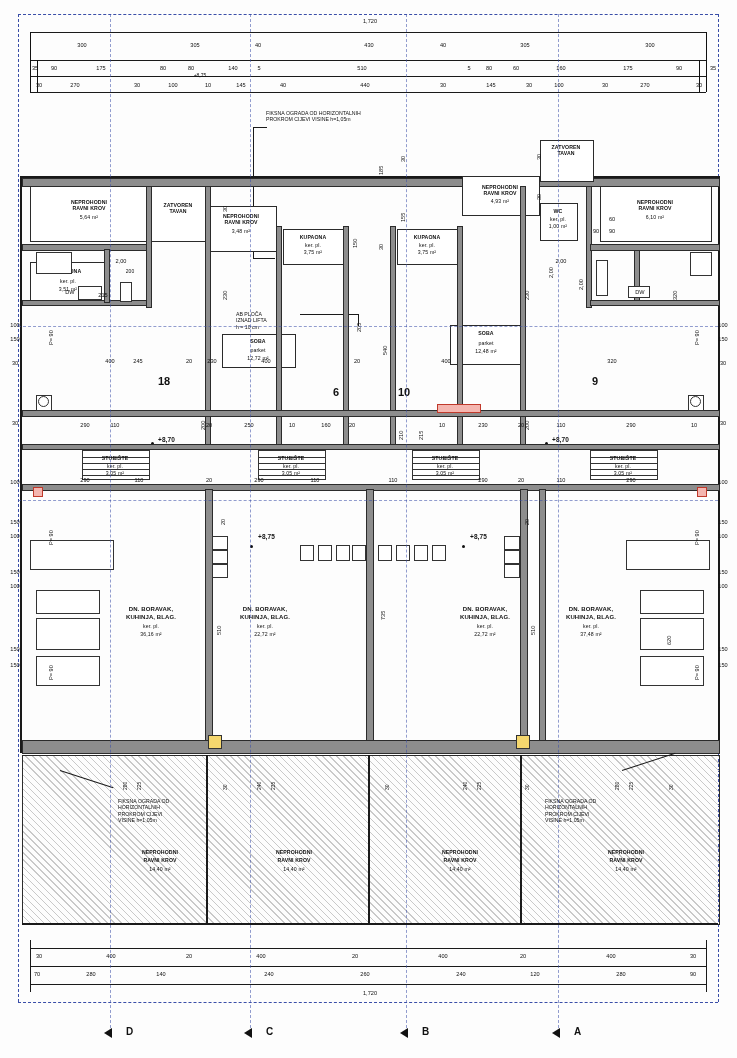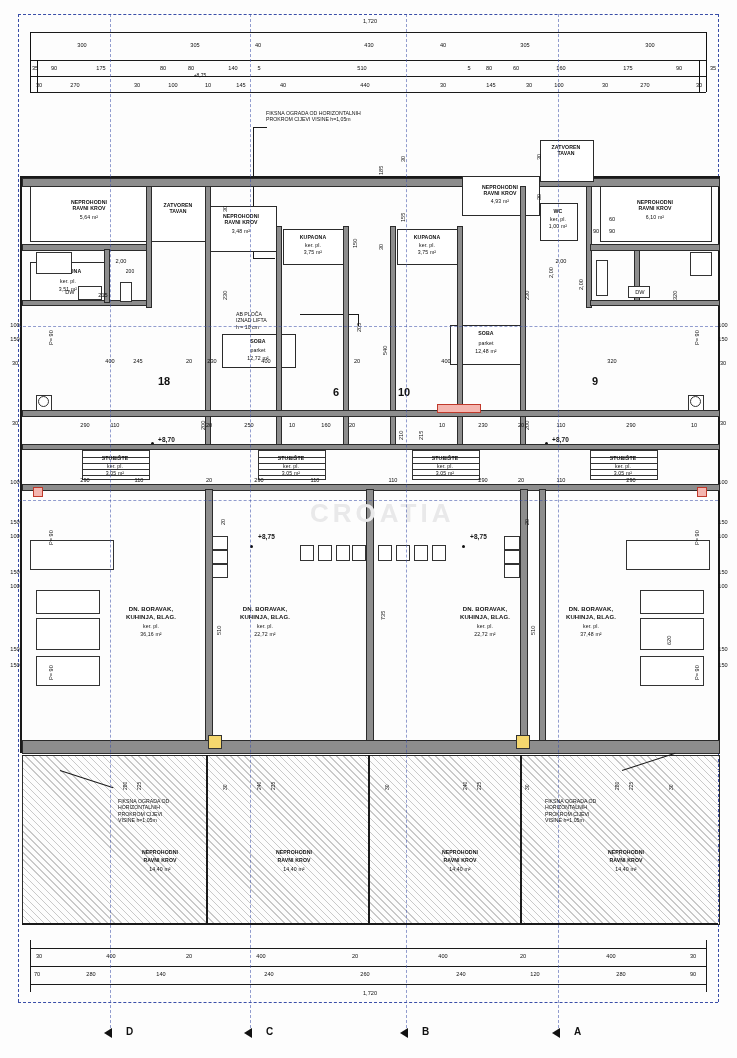--- a/index.html
+++ b/index.html
@@ -308,21 +308,20 @@
   <div class="sq" style="left:212px;top:550px;width:14px;height:12px;"></div>
   <div class="sq" style="left:212px;top:564px;width:14px;height:12px;"></div>
 
   <div class="redbox" style="left:437px;top:404px;width:42px;height:7px;"></div>
   <div class="redbox" style="left:33px;top:487px;width:8px;height:8px;"></div>
   <div class="redbox" style="left:697px;top:487px;width:8px;height:8px;"></div>
 
   <div class="sq" style="left:208px;top:735px;width:12px;height:12px;background:#f5d76e;"></div>
   <div class="sq" style="left:516px;top:735px;width:12px;height:12px;background:#f5d76e;"></div>
 
-  <div class="wm" style="left:310px;top:498px;">CROATIA</div>
 
   <div class="dim" style="left:4px;top:322px;width:22px;">100</div>
   <div class="dim" style="left:4px;top:336px;width:22px;">150</div>
   <div class="dim" style="left:4px;top:360px;width:22px;">30</div>
   <div class="dim" style="left:4px;top:420px;width:22px;">30</div>
   <div class="dim" style="left:4px;top:479px;width:22px;">100</div>
   <div class="dim" style="left:4px;top:519px;width:22px;">150</div>
   <div class="dim" style="left:4px;top:533px;width:22px;">100</div>
   <div class="dim" style="left:4px;top:569px;width:22px;">150</div>
   <div class="dim" style="left:4px;top:583px;width:22px;">100</div>

